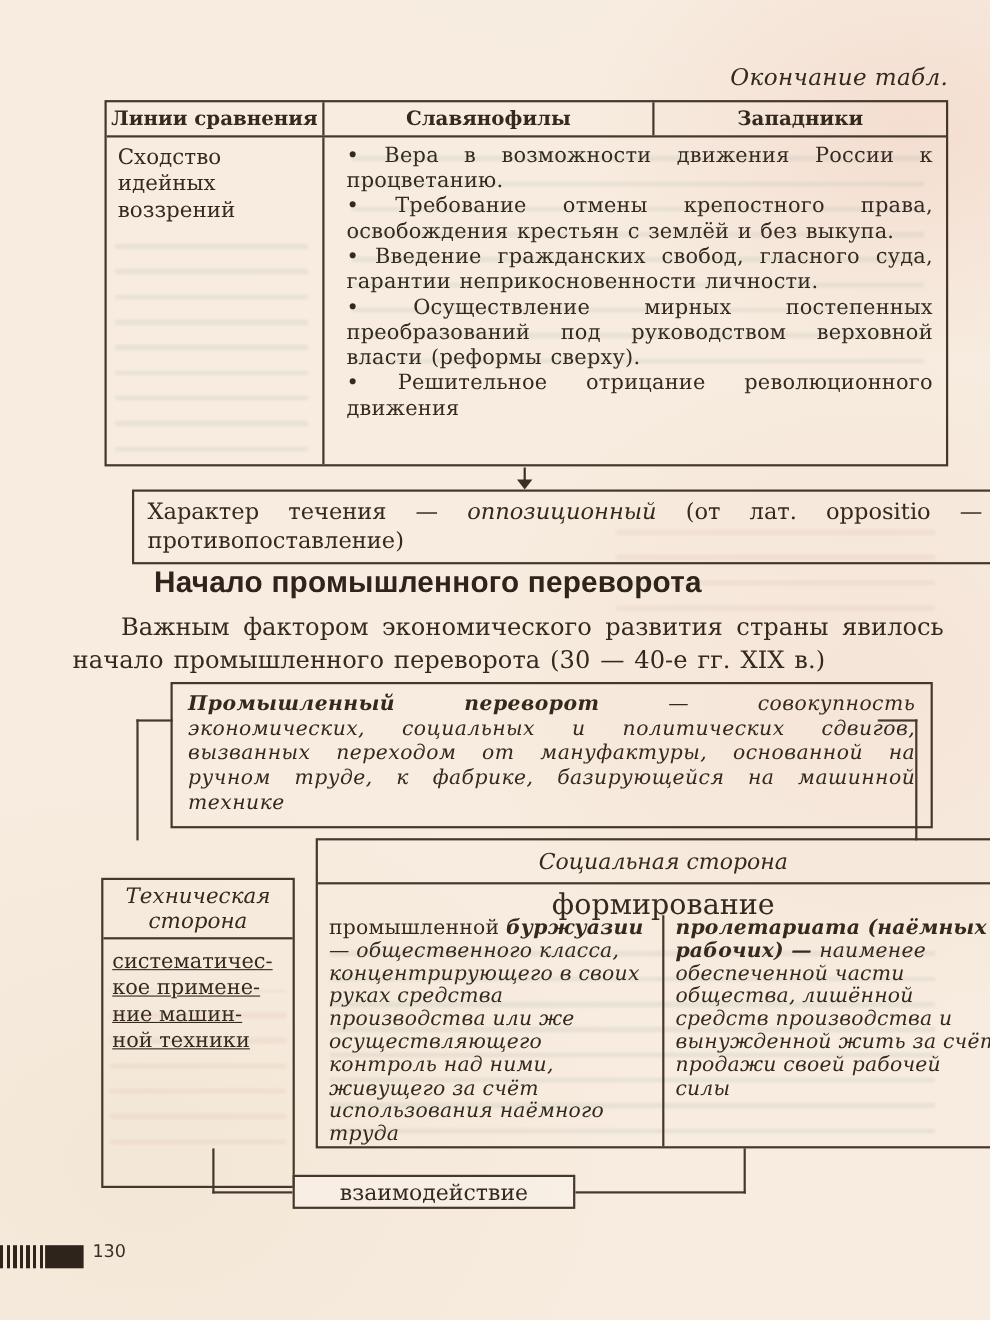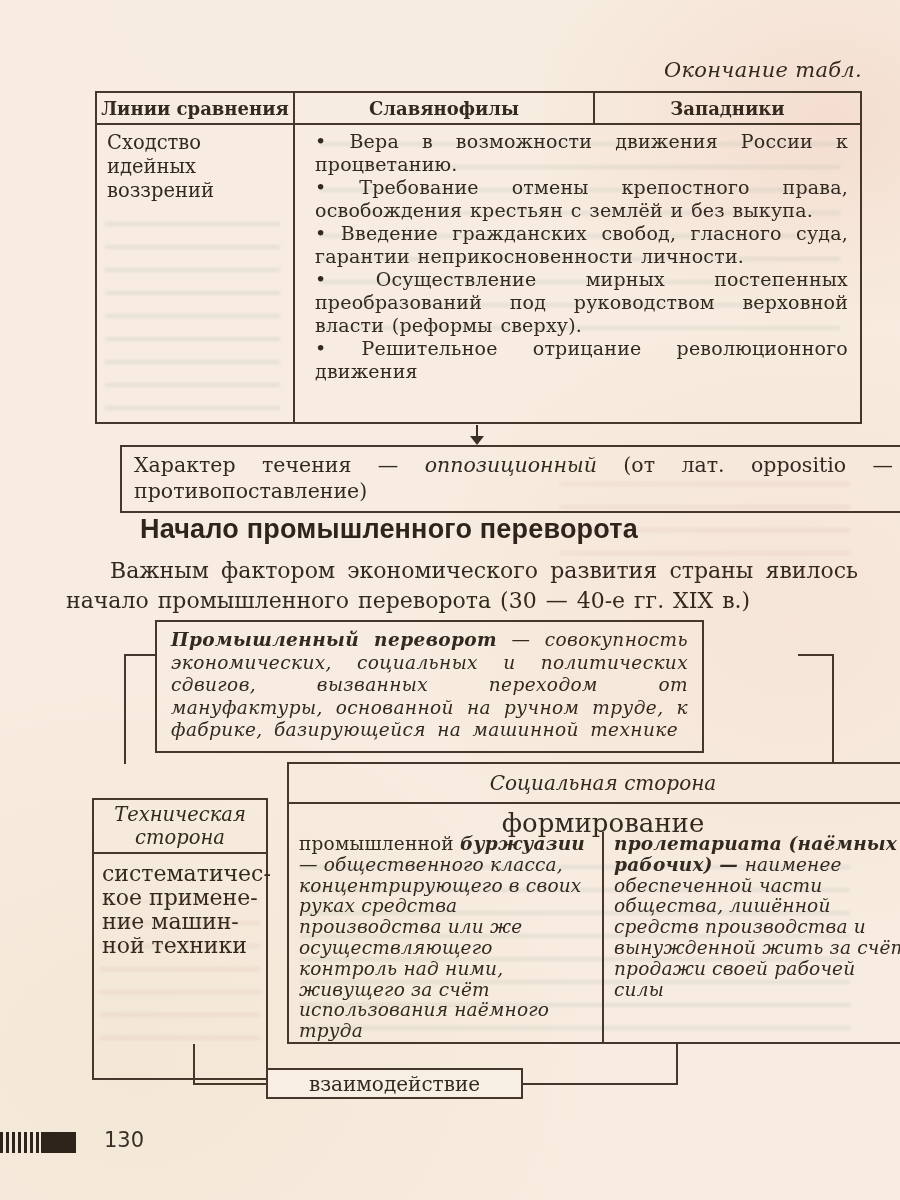--- a/index.html
+++ b/index.html
@@ -66,40 +66,40 @@
   .sec-title{
     position:absolute; left:140px; top:514px;
     font-family:"Liberation Sans", sans-serif; font-weight:bold;
     font-size:27px; letter-spacing:.2px; color:#2e241b;
   }
   .intro{
     position:absolute; left:66px; top:556px; width:792px;
     font-size:22px; line-height:30px; text-align:justify; text-indent:44px; word-spacing:2px;
   }
   .def-box{
-    position:absolute; left:155px; top:620px; width:549px; box-sizing:border-box;
+    position:absolute; left:155px; top:620px; width:693px; box-sizing:border-box;
     border:2px solid #45372c; padding:7px 14px 9px;
     font-size:18.5px; font-style:italic; line-height:22.5px;
     text-align:justify; word-spacing:5px; letter-spacing:.4px;
   }
   .def-box .term{font-weight:bold;}
   
   .ln{position:absolute; background:#45372c;}
   
   .tech-box{
     position:absolute; left:92px; top:798px; width:176px; height:282px;
     box-sizing:border-box; border:2px solid #45372c;
   }
   .tech-head{
     box-sizing:border-box; height:54px; border-bottom:2px solid #45372c;
     display:flex; align-items:center; justify-content:center; text-align:center;
     font-style:italic; font-size:19.5px; line-height:23px;
   }
   .tech-body{
-    padding:8px 6px 0 8px; font-size:22px; line-height:24px; white-space:pre-line;
+    padding:8px 6px 0 8px; font-size:19px; line-height:24px; white-space:pre-line;text-decoration:underline;
   }
   .soc-box{
     position:absolute; left:287px; top:762px; width:632px; height:282px;
     box-sizing:border-box; border:2px solid #45372c;
     display:flex; flex-direction:column;
   }
   .soc-head{
     box-sizing:border-box; height:54px; border-bottom:2px solid #45372c;
     display:flex; align-items:center; justify-content:center;
     font-style:italic; font-size:20px;
@@ -123,21 +123,21 @@
     display:flex; align-items:center; justify-content:center;
     font-size:20px; background:rgba(250,242,233,.6);
   }
   
   .barcode{position:absolute; left:0; top:1132px; height:21px; width:76px;}
   .barcode .stripes{
     position:absolute; left:0; top:0; width:42px; height:21px;
     background:repeating-linear-gradient(90deg, #2e241c 0 3px, rgba(0,0,0,0) 3px 6px);
   }
   .barcode .block{position:absolute; left:41px; top:0; width:35px; height:21px; background:#2e241c;}
-  .page-num{position:absolute; left:104px; top:1128px; font-family:"DejaVu Sans", sans-serif; font-size:21px; color:#3a2f26;}
+  .page-num{position:absolute; left:84px; top:1128px; font-family:"DejaVu Sans", sans-serif; font-size:16px; color:#3a2f26;}
 </style>
 </head>
 <body>
 
 <div class="page">
 
   <div class="bleed" style="left:320px;top:140px;width:520px;height:190px;"></div>
   <div class="bleed" style="left:105px;top:210px;width:175px;height:200px;"></div>
   <div class="bleed pink" style="left:560px;top:465px;width:290px;height:90px;"></div>
   <div class="bleed" style="left:300px;top:860px;width:550px;height:170px;"></div>

